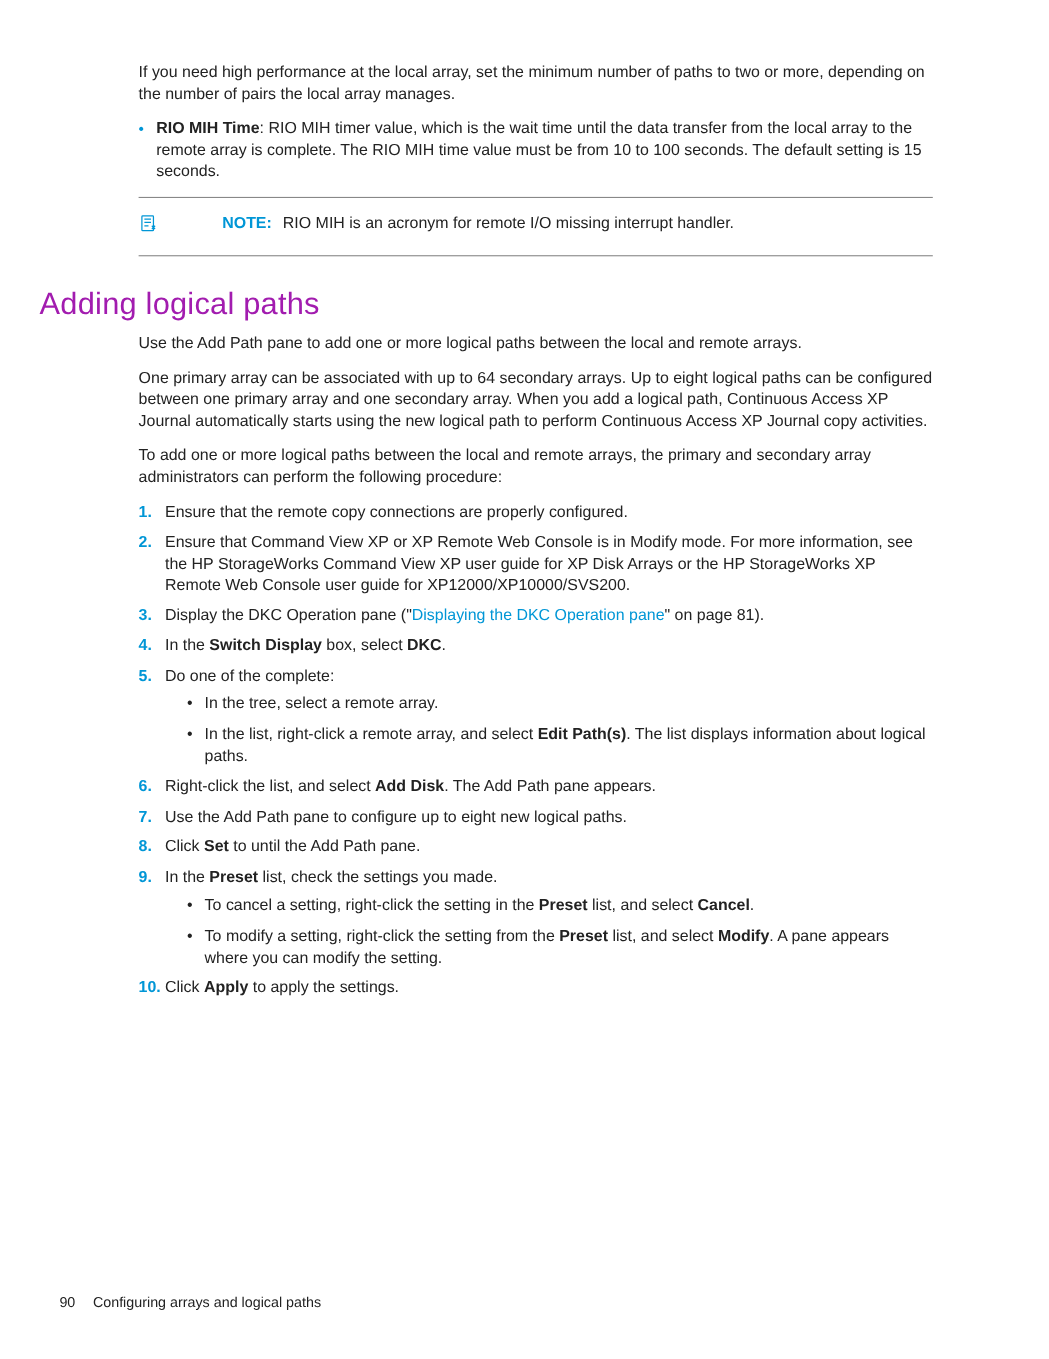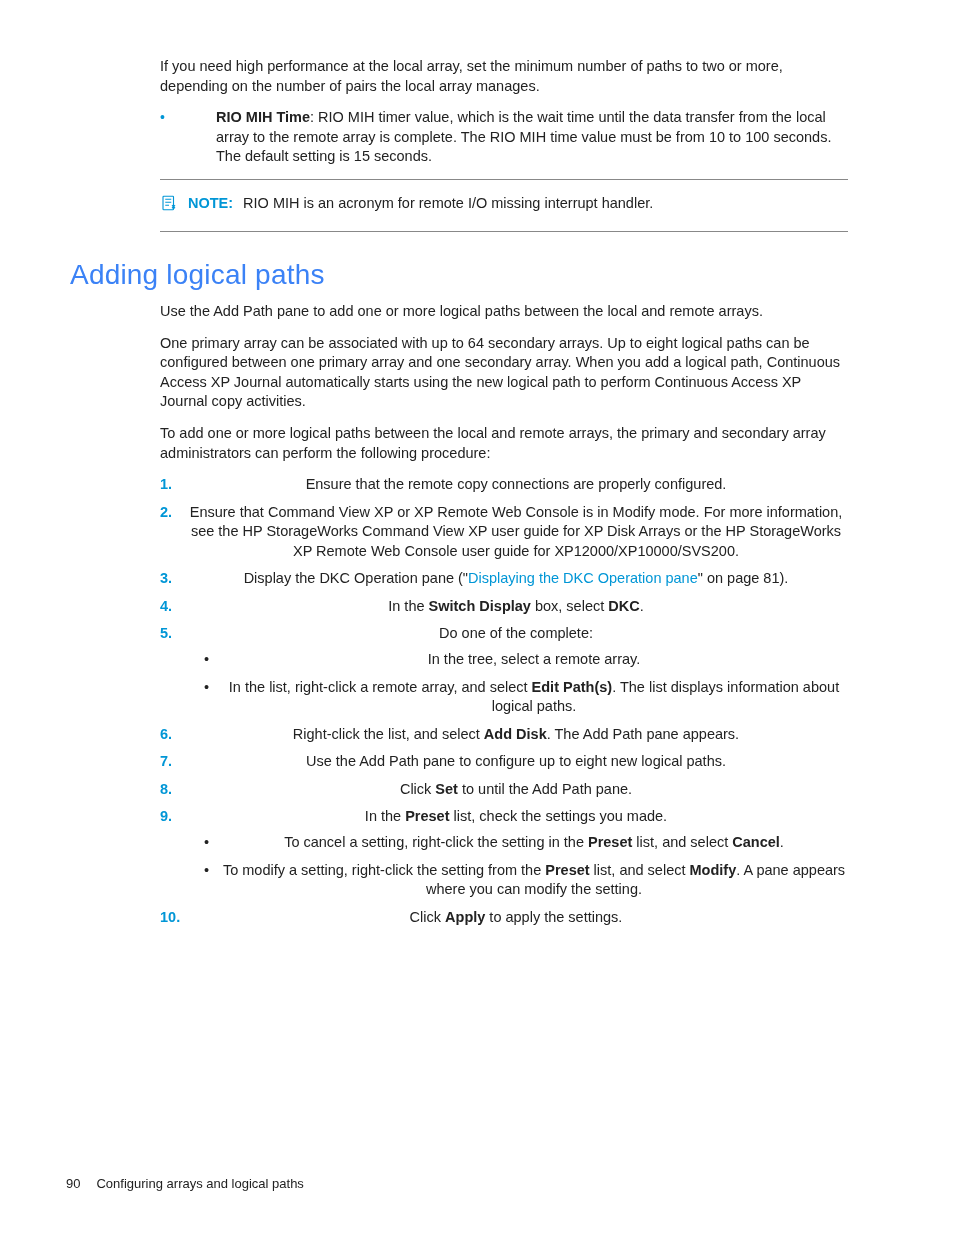--- a/index.html
+++ b/index.html
@@ -10,80 +10,79 @@
     font-family: "Futura", "Trebuchet MS", Arial, sans-serif;
     font-size: 14.5px;
     color: #222;
     line-height: 1.35;
   }
   .page {
     width: 954px;
     height: 1235px;
     position: relative;
     box-sizing: border-box;
-    padding: 57px 106px 0 70px;
+    padding: 57px 106px 0 36px;
   }
   .content {
     margin-left: 90px;
   }
   .para {
     margin: 0 0 12px 0;
   }
   .bullet-row {
     display: flex;
     margin: 0 0 12px 0;
-    gap: 40px;
   }
   .bullet-dot {
     width: 16px;
     flex: none;
     color: #0096d6;
     font-size: 14px;
     line-height: 1.35;
   }
   .bullet-dot::before { content: "•"; }
   .bullet-body { flex: 1; }
   .note-block {
     border-top: 1.5px solid #888;
     border-bottom: 1.5px solid #888;
     padding: 14px 0 14px 0;
     margin: 6px 0 24px 0;
     display: flex;
     align-items: flex-start;
+    gap: 48px;
   }
   .note-icon {
     width: 28px;
     flex: none;
     color: #0096d6;
   }
   .note-label {
     color: #0096d6;
     font-weight: bold;
     margin-right: 10px;
   }
   .note-text { flex: 1; }
   h2.section {
-    color: #3b82f6;
+    color: #a21caf;
     font-weight: 300;
     font-size: 28px;
     margin: 0 0 8px -90px;
     letter-spacing: 0.2px;
   }
   ol.steps {
     list-style: none;
     padding: 0;
     margin: 0;
     counter-reset: step;
   }
   ol.steps > li {
     counter-increment: step;
     position: relative;
     padding-left: 24px;
     margin: 0 0 8px 0;
-    text-align: center;
   }
   ol.steps > li::before {
     content: counter(step) ".";
     position: absolute;
     left: 0;
     color: #0096d6;
     font-weight: bold;
   }
   .sub-bullets {
     list-style: none;
@@ -100,21 +99,21 @@
     position: absolute;
     left: 0;
     color: #222;
   }
   .bold { font-weight: bold; }
   .italic { }
   .link { color: #0096d6; }
   .footer {
     position: absolute;
     bottom: 42px;
-    left: 66px;
+    left: 54px;
     font-size: 13px;
     color: #222;
   }
   .footer .pg { margin-right: 16px; }
 </style>
 </head>
 <body>
 
 <div class="page">
   <div class="content">

